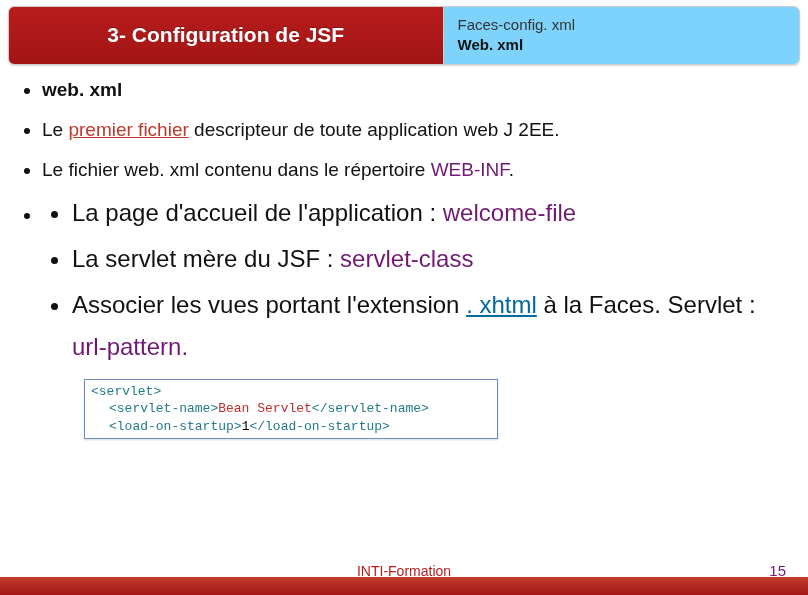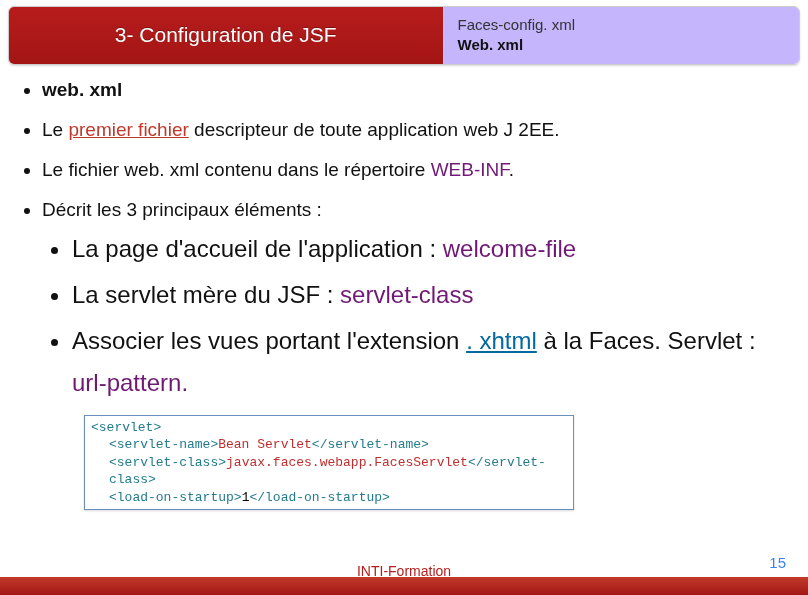--- a/index.html
+++ b/index.html
@@ -16,53 +16,53 @@
     border: 1px solid #ccc;
     border-radius: 6px;
     margin: 6px 8px 0 8px;
     overflow: hidden;
     box-shadow: 0 1px 2px rgba(0,0,0,0.15);
   }
   .header-left {
     width: 55%;
     background: linear-gradient(#b81c1c, #a31515);
     color: #fff;
-    font-weight: normal;
+    font-weight: bold;
     font-size: 21px;
     display: flex;
     align-items: center;
     justify-content: center;
     padding: 4px 10px;
     border-right: 1px solid #ccc;
     text-shadow: 0 -1px 0 rgba(0,0,0,0.3);
   }
   .header-right {
     flex: 1;
-    background: #c4b5fd;
+    background: #7dd3fc;
     padding: 8px 14px;
     font-size: 15px;
     line-height: 1.35;
   }
   .hr-line1 { color: #333; }
   .hr-line2 { font-weight: bold; color: #111; }
   .hr-line3 { color: #333; }
   .content {
     padding: 14px 24px 0 24px;
   }
   ul.top { list-style: disc; padding-left: 18px; }
   ul.top > li { margin-bottom: 18px; font-size: 19px; color: #111; }
   ul.sub { list-style: disc; padding-left: 30px; margin-top: 14px; }
   ul.sub > li { margin-bottom: 18px; font-size: 24px; }
   .b1-heading { font-weight: bold; }
   .underline-red { color: #c0392b; text-decoration: underline; }
   .red { color: #701a75; }
   .green-underline { color: #0369a1; text-decoration: underline; }
   .snippet-wrap {
     margin: 4px 0 0 60px;
-    width: 490px;
+    width: 414px;
     border: 1px solid #6a8fbf;
     background: #fff;
     font-family: Consolas, "Courier New", monospace;
     font-size: 13px;
     line-height: 1.35;
     padding: 3px 6px;
     box-shadow: 0 1px 2px rgba(0,0,0,0.15);
   }
   .tg-teal { color: #237b8c; }
   .tg-red { color: #bf2e2e; }
@@ -76,24 +76,24 @@
   .footer-center {
     position: absolute;
     bottom: 16px;
     left: 0; right: 0;
     text-align: center;
     font-size: 14px;
     color: #b81c1c;
   }
   .footer-right {
     position: absolute;
-    bottom: 24px;
+    bottom: 16px;
     right: 22px;
     font-size: 15px;
-    color: #3b82f6;
+    color: #701a75;
   }
 </style>
 </head>
 <body>
 
 <div class="header">
   <div class="header-left">
     <span>3- Configuration de JSF</span>
   </div>
   <div class="header-right">
@@ -107,21 +107,20 @@
     <li>
       <span class="b1-heading">web. xml</span>
     </li>
     <li>
       <span>Le </span><span class="underline-red">premier fichier</span><span> descripteur de toute application web J 2EE.</span>
     </li>
     <li>
       <span>Le fichier web. xml contenu dans le répertoire </span><span class="red">WEB-INF</span><span>.</span>
     </li>
     <li>
-      <span>Décrit les 3 principaux éléments :</span>
       <ul class="sub">
         <li>
           <span>La page d'accueil de l'application : </span><span class="red">welcome-file</span>
         </li>
         <li>
           <span>La servlet mère du JSF : </span><span class="red">servlet-class</span>
         </li>
         <li>
           <span>Associer les vues portant l'extension </span><span class="green-underline">. xhtml</span><span> à la Faces. Servlet : </span>
           <div style="height:14px"></div>
@@ -132,23 +131,20 @@
   </ul>
 
   <div class="snippet-wrap">
     <div>
       <span class="tg-teal">&lt;servlet&gt;</span>
     </div>
     <div style="padding-left:18px;">
       <span class="tg-teal">&lt;servlet-name&gt;</span><span class="tg-red">Bean Servlet</span><span class="tg-teal">&lt;/servlet-name&gt;</span>
     </div>
     <div style="padding-left:18px;">
-      <span class="tg-teal">&lt;servlet-class&gt;</span><span class="tg-red">javax.faces.webapp.FacesServlet</span><span class="tg-teal">&lt;/servlet-class&gt;</span>
-    </div>
-    <div style="padding-left:18px;">
       <span class="tg-teal">&lt;load-on-startup&gt;</span><span class="tg-black">1</span><span class="tg-teal">&lt;/load-on-startup&gt;</span>
     </div>
   </div>
 </div>
 
 <div class="footer-center">INTI-Formation</div>
 <div class="footer-right">15</div>
 <div class="footer"></div>
 
 </body></html>

